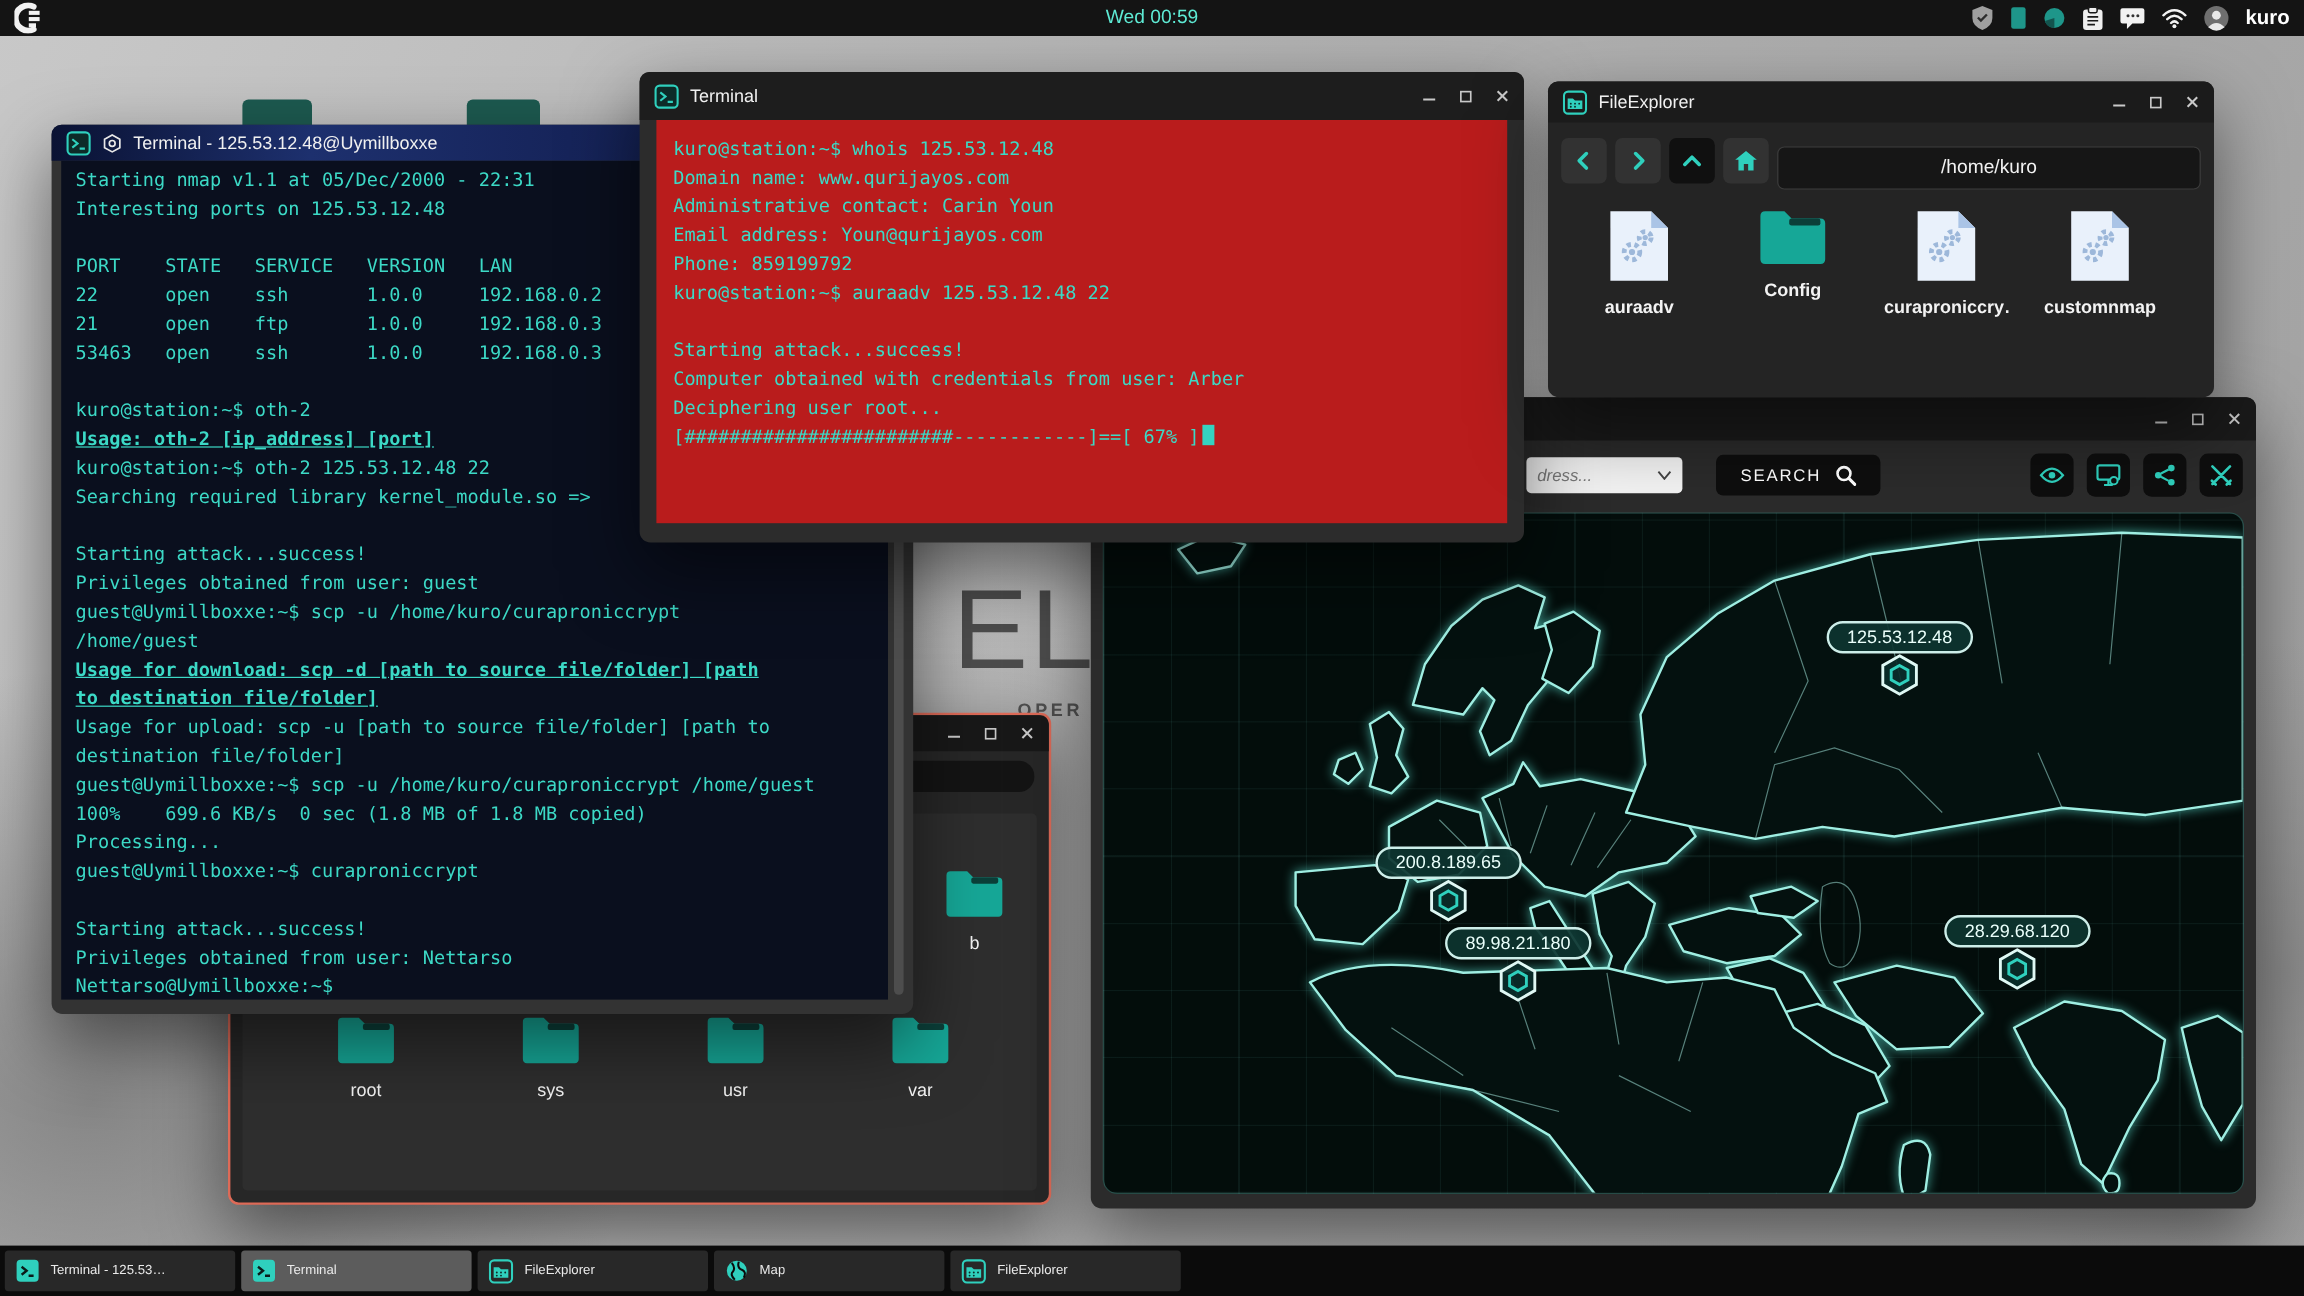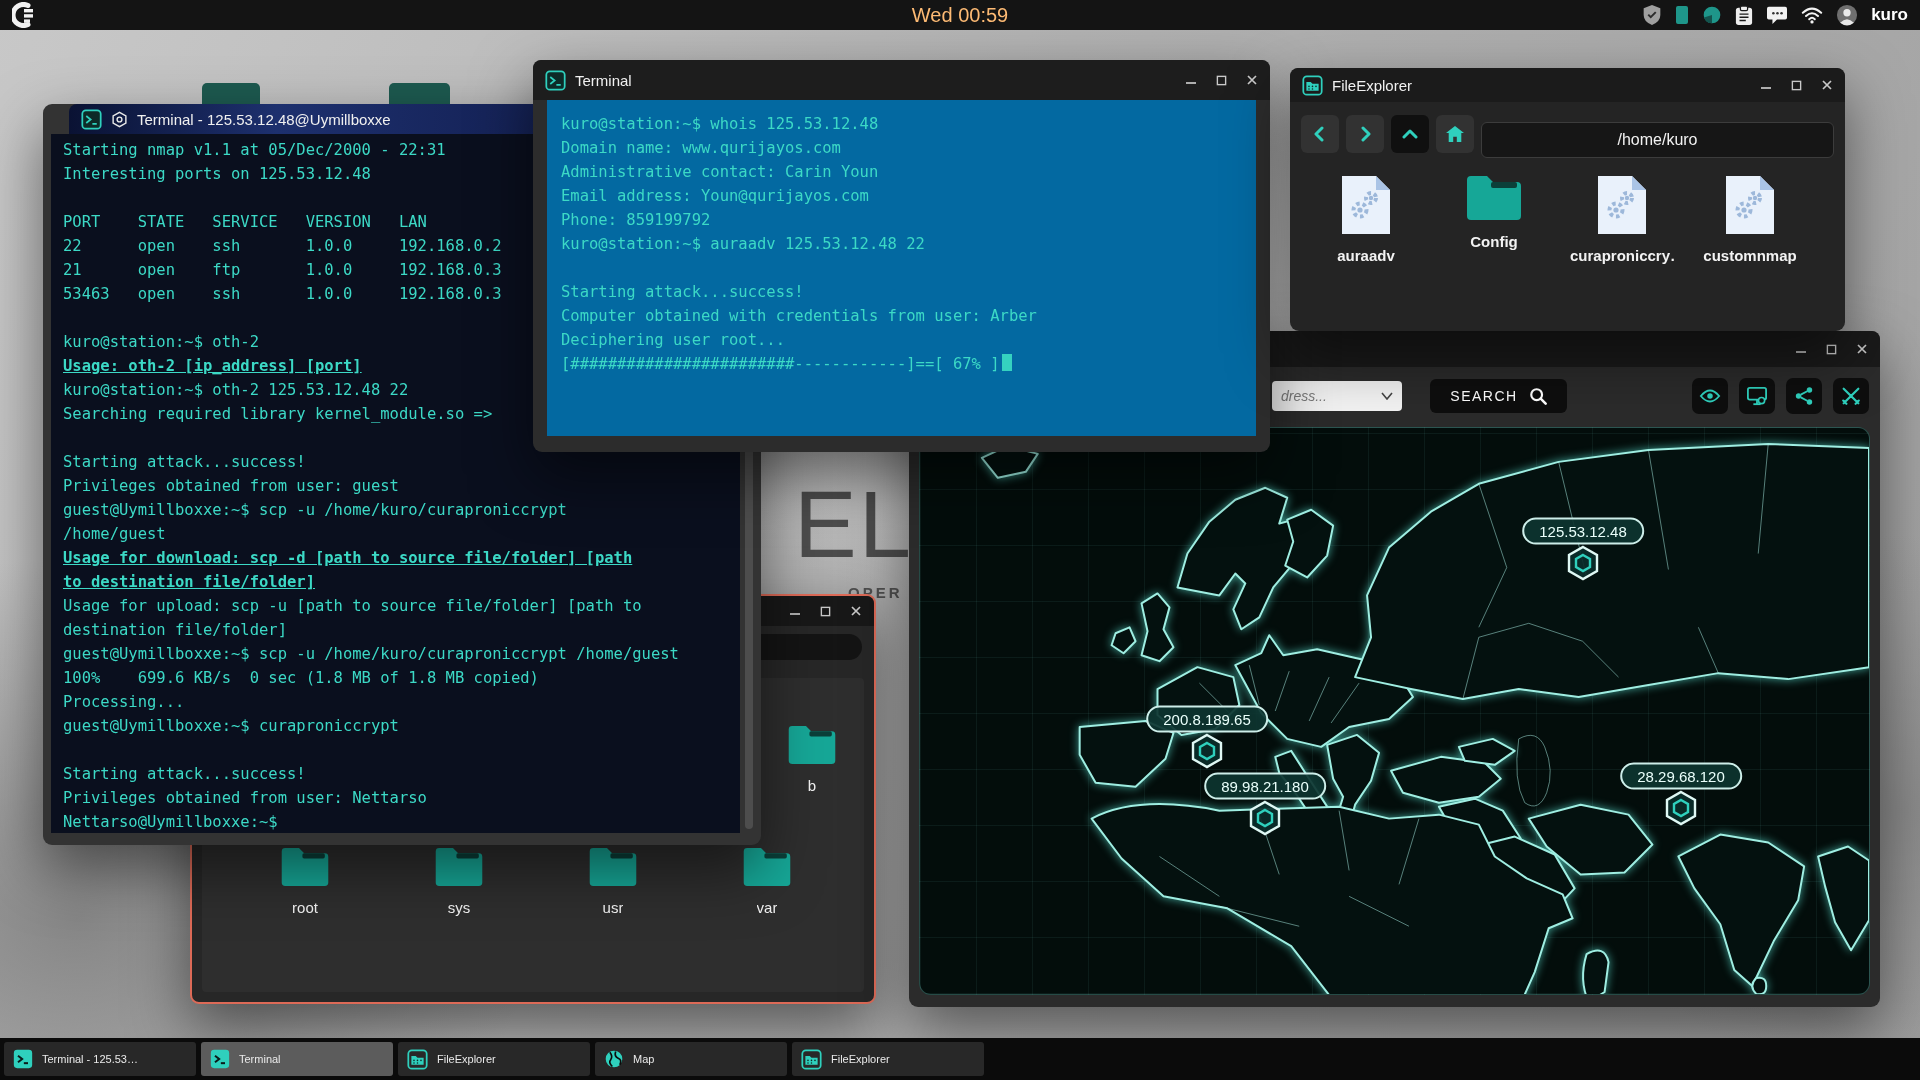--- a/index.html
+++ b/index.html
@@ -7,48 +7,48 @@
   .desktop{position:relative;width:1920px;height:1080px;overflow:hidden;
     font-family:"Liberation Sans",sans-serif;
     background:
       radial-gradient(900px 480px at 60% 32%, rgba(215,215,215,.9), rgba(215,215,215,0) 60%),
       radial-gradient(760px 600px at 4% 85%, rgba(120,120,120,.8), rgba(120,120,120,0) 60%),
       radial-gradient(600px 500px at 99% 75%, rgba(130,130,130,.7), rgba(130,130,130,0) 55%),
       linear-gradient(115deg,#c8c8c8,#b2b2b2 45%,#a0a0a0);}
   
   .topbar{position:absolute;top:0;left:0;right:0;height:30px;background:#141414;z-index:50;}
   .logo{position:absolute;left:12px;top:2px;}
-  .clock{position:absolute;left:50%;top:0;transform:translateX(-50%);line-height:30px;color:#fdba74;font-size:20px;}
+  .clock{position:absolute;left:50%;top:0;transform:translateX(-50%);line-height:30px;color:#5eead4;font-size:16px;}
   .statusarea{position:absolute;right:12px;top:0;height:30px;display:flex;align-items:center;gap:13px;}
   .sicon{display:flex;align-items:center;}
   .username{color:#fff;font-size:17px;font-weight:bold;}
   
   .wp-el{position:absolute;left:794px;top:478px;font-size:94px;line-height:94px;font-weight:normal;color:#4d4d4d;letter-spacing:2px;z-index:1;}
   .wp-oper{position:absolute;left:848px;top:584px;font-size:15px;font-weight:bold;color:#525252;letter-spacing:3px;z-index:1;}
   .deco-tab{position:absolute;height:30px;background:#1d5a50;border-radius:5px;z-index:2;}
   .deco-tab1{left:202px;top:83px;width:58px;}
   .deco-tab2{left:389px;top:83px;width:61px;}
   
   .window{position:absolute;border-radius:9px;box-shadow:0 24px 60px rgba(0,0,0,.5);}
   .titlebar{display:flex;align-items:center;gap:9px;padding:0 12px;color:#f0f0f0;font-size:15px;border-radius:8px 8px 0 0;}
   .wtitle{white-space:nowrap;}
   .winbtns{margin-left:auto;display:flex;gap:19px;align-items:center;}
   .wbtn{display:flex;align-items:center;cursor:pointer;}
   
   .term-back{left:43px;top:104px;width:718px;height:741px;background:#333;z-index:10;}
-  .term-back .titlebar{height:30px;background:linear-gradient(90deg,#0a1233,#1d306e 30%,#16245a 60%,#0d1840);margin-left:26px;}
+  .term-back .titlebar{height:30px;background:linear-gradient(90deg,#0a1233,#1d306e 30%,#16245a 60%,#0d1840);}
   .term-back .content{position:absolute;left:8px;right:21px;top:30px;bottom:12px;background:#0a0f1e;padding:4px 0 0 12px;overflow:hidden;}
   .term-back .scroll{position:absolute;right:8px;top:36px;bottom:16px;width:8px;background:#4d4d4d;border-radius:4px;}
   .tline{white-space:pre;color:#3cd9c6;font-family:"DejaVu Sans Mono",monospace;font-size:15.5px;line-height:24px;height:24px;}
   .tline.b{font-weight:bold;text-decoration:underline;}
   .cursor{display:inline-block;width:10px;height:17px;background:#35d2c0;vertical-align:-2px;margin-left:2px;}
   
   .term-front{left:533px;top:60px;width:737px;height:392px;background:#2c2c2c;z-index:20;}
   .term-front .titlebar{height:40px;background:#1d1d1d;}
-  .term-front .content{position:absolute;left:14px;right:14px;top:40px;bottom:16px;background:#0369a1;padding:12px 0 0 14px;overflow:hidden;}
+  .term-front .content{position:absolute;left:14px;right:14px;top:40px;bottom:16px;background:#b91c1c;padding:12px 0 0 14px;overflow:hidden;}
   
   .fe-right{left:1290px;top:68px;width:555px;height:263px;background:#242424;z-index:25;}
   .fe-right .titlebar{height:34px;background:#1b1b1b;}
   .fe-toolbar{display:flex;gap:7px;padding:8px 11px 4px 11px;align-items:center;}
   .nav-btn{width:38px;height:38px;background:#323232;border:none;border-radius:6px;display:flex;align-items:center;justify-content:center;flex:none;cursor:pointer;}
   .nav-btn.pressed{background:#101010;}
   .addressbar{flex:1;height:36px;background:#161616;border:1px solid #3c3c3c;border-radius:6px;color:#f2f2f2;font-size:16px;display:flex;align-items:center;justify-content:center;margin-top:12px;}
   .fe-files{display:flex;gap:28px;padding:12px 26px;}
   .fe-item{width:100px;display:flex;flex-direction:column;align-items:center;gap:7px;cursor:pointer;}
   .fe-item .flabel{color:#f3f3f3;font-size:15px;font-weight:bold;max-width:104px;overflow:hidden;white-space:nowrap;}

